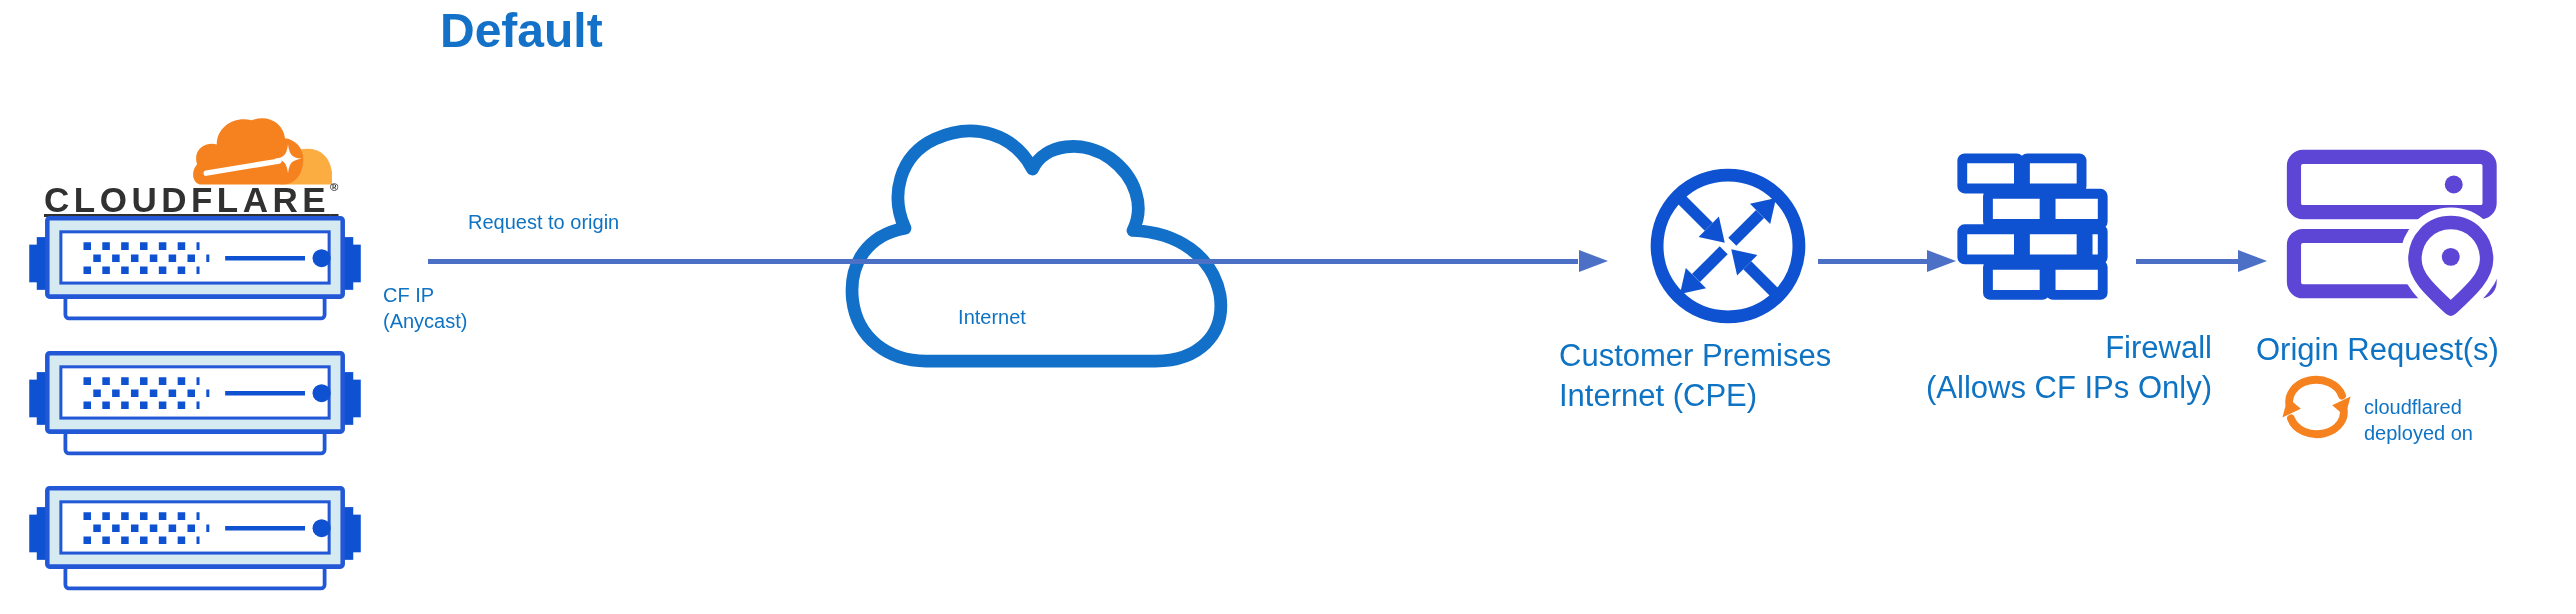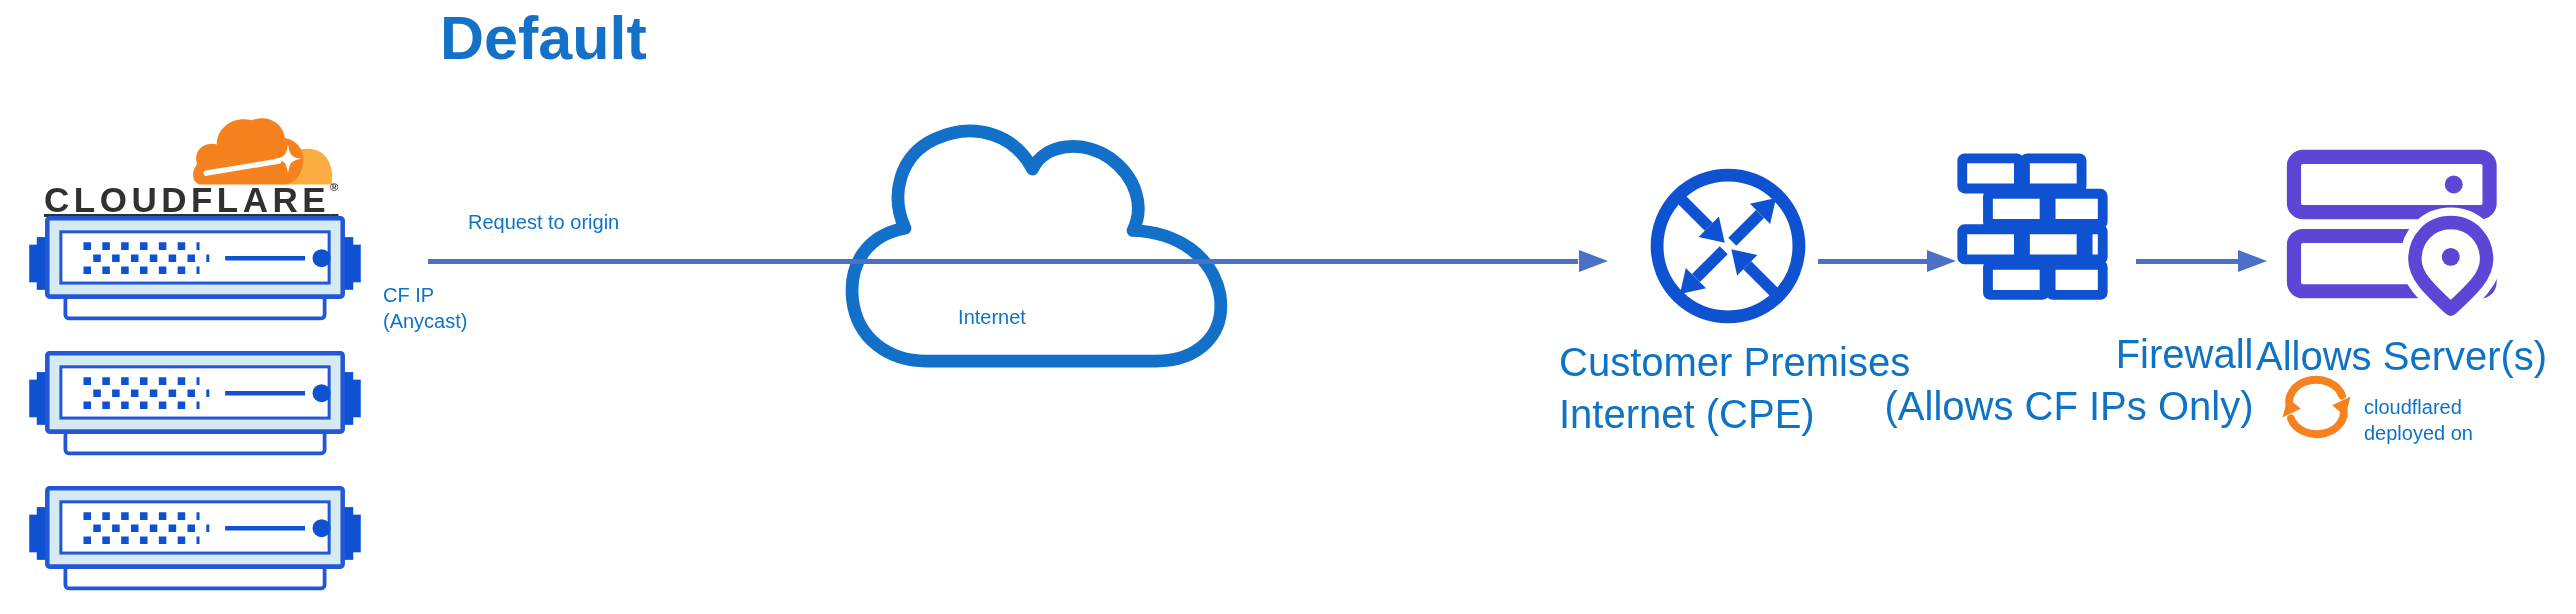--- a/index.html
+++ b/index.html
@@ -2,27 +2,27 @@
 <html style="--title_blue: #1371c8; --text_blue: #0f73c4; --line_blue: #4b70c6; --icon_blue: #0e52d2; --server_border_blue: #2257d6; --server_fill: #d6eaf2; --purple: #5d45d6; --orange: #f6821f; --orange_light: #fbad41; --wordmark_dark: #313131;font-size:12px"><head>
 <meta charset="utf-8">
 <style>
   html,body{margin:0;padding:0;background:#ffffff;}
   .stage{
     position:relative;width:2576px;height:614px;background:#ffffff;overflow:hidden;
     font-family:"Liberation Sans", sans-serif;
   }
   .abs{position:absolute;}
   .diagram-title{
-    font-size:61px;font-weight:600;color:var(--title_blue);letter-spacing:0px;
+    font-size:48px;font-weight:600;color:var(--title_blue);letter-spacing:0px;
   }
   .wordmark{
     font-size:35px;font-weight:800;color:var(--wordmark_dark);letter-spacing:4.5px;white-space:nowrap;text-decoration:underline;
   }
   .wordmark sup{font-size:11.4px;font-weight:700;vertical-align:21px;letter-spacing:0;}
-  .lbl{color:var(--text_blue);font-size:40px;line-height:1.3;white-space:nowrap;}
+  .lbl{color:var(--text_blue);font-size:31px;line-height:1.3;white-space:nowrap;}
   .lbl-sm{font-size:20px;}
   .center-x{transform:translateX(-50%);}
   .t-center{text-align:right;}
   .flowline{height:5.3px;background:var(--line_blue);}
   .ahead{
     width:0;height:0;border-top:11.4px solid transparent;border-bottom:11.4px solid transparent;
     border-left:29px solid var(--line_blue);
   }
   svg{display:block;overflow:visible;}
 </style>
@@ -146,21 +146,21 @@
 
   <svg class="abs" style="left:2285px;top:148px;" width="224" height="170" viewBox="0 0 300 224">
     <rect x="12" y="10" width="262" height="74" rx="12" fill="#ffffff" style="stroke:var(--purple)" stroke-width="19"></rect>
     <circle cx="226" cy="47" r="12" style="fill:var(--purple)"></circle>
     <rect x="12" y="116" width="262" height="74" rx="12" fill="#ffffff" style="stroke:var(--purple)" stroke-width="19"></rect>
 
     <path d="M 222 98 C 250 98 270 120 270 147 C 270 170 250 188 222 214 C 194 188 174 170 174 147 C 174 120 194 98 222 98 Z" fill="#ffffff" stroke="#ffffff" stroke-width="40" stroke-linejoin="round"></path>
     <path d="M 222 98 C 250 98 270 120 270 147 C 270 170 250 188 222 214 C 194 188 174 170 174 147 C 174 120 194 98 222 98 Z" fill="#ffffff" style="stroke:var(--purple)" stroke-width="18" stroke-linejoin="round"></path>
     <circle cx="222" cy="144" r="12" style="fill:var(--purple)"></circle>
   </svg>
-  <div class="abs lbl" style="left:2256px;top:330px;">Allows Server(s)</div>
+  <div class="abs lbl" style="left:2256px;top:330px;">Origin Request(s)</div>
 
   <svg class="abs" style="left:2281px;top:375px;" width="71" height="64" viewBox="0 0 100 84">
     <path d="M 86 26 A 37 30 0 0 0 13 43" fill="none" style="stroke:var(--orange)" stroke-width="11" stroke-linecap="round"></path>
     <path d="M 14 58 A 37 30 0 0 0 87 41" fill="none" style="stroke:var(--orange)" stroke-width="11" stroke-linecap="round"></path>
     <polygon points="14,0 -12,-12 -12,12" transform="translate(11,46) rotate(130)" style="fill:var(--orange)"></polygon>
     <polygon points="14,0 -12,-12 -12,12" transform="translate(89,38) rotate(-50)" style="fill:var(--orange)"></polygon>
   </svg>
   <div class="abs lbl lbl-sm" style="left:2364px;top:394px;">
     <div>cloudflared</div>
     <div>deployed on</div>

